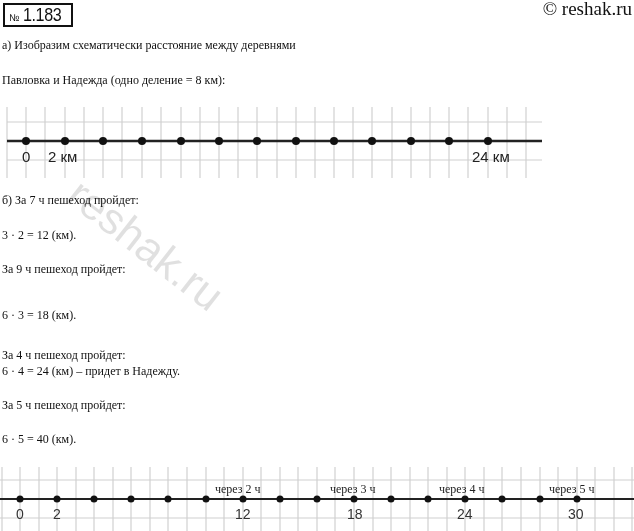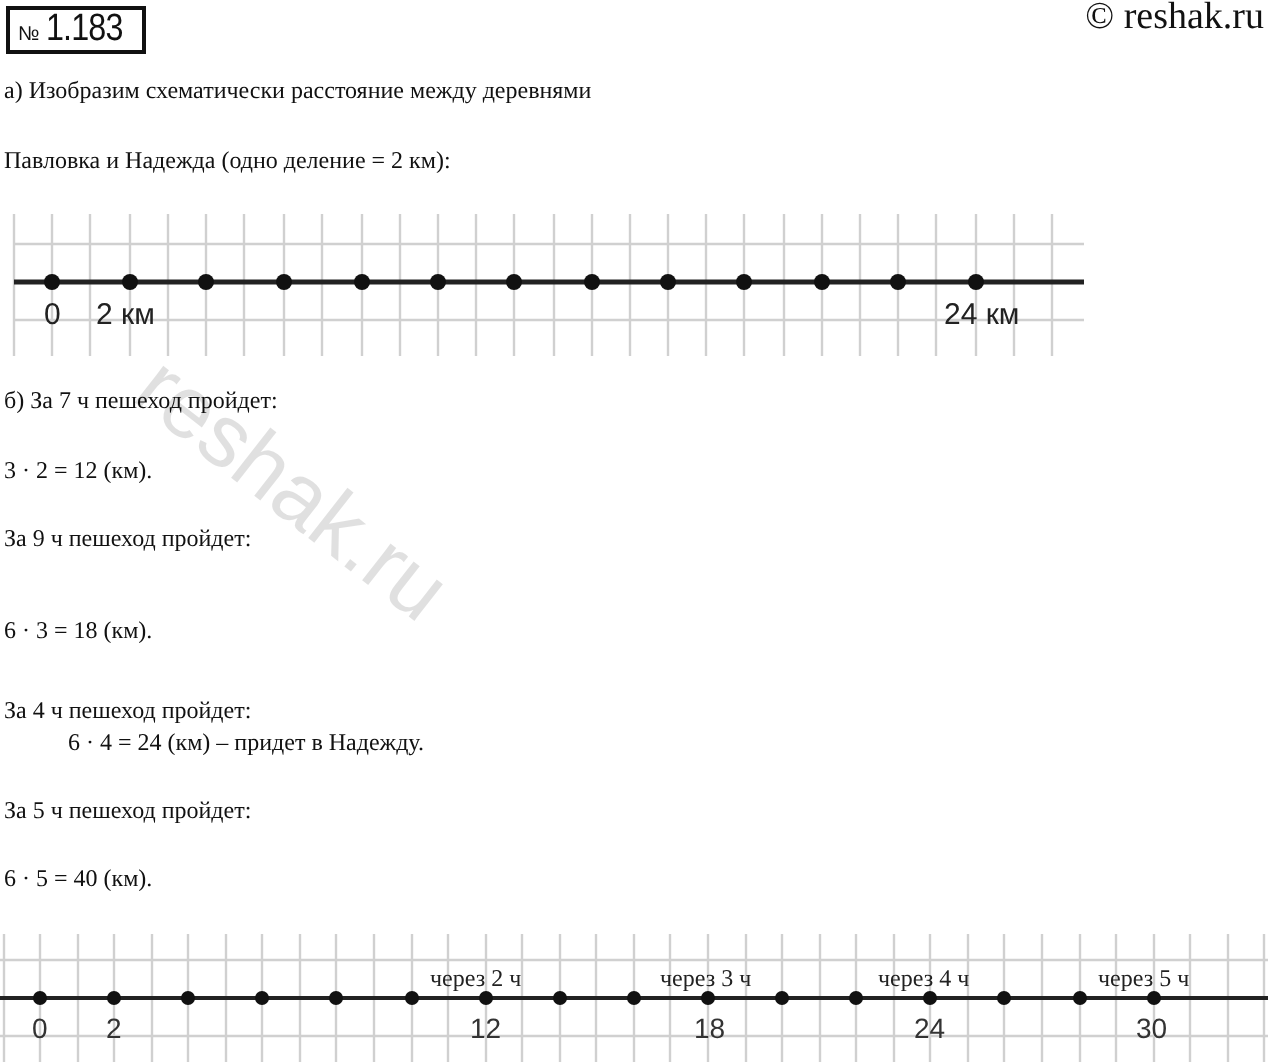--- a/index.html
+++ b/index.html
@@ -21,21 +21,21 @@
 </head>
 <body>
 
 <div class="badge">
   <span class="no">№</span>
   <span class="num">1.183</span>
 </div>
 <div class="copy">© reshak.ru</div>
 
 <div class="line" style="top:38px;">а) Изобразим схематически расстояние между деревнями</div>
-<div class="line" style="top:73px;">Павловка и Надежда (одно деление = 2 км):</div>
+<div class="line" style="top:73px;">Павловка и Надежда (одно деление = 8 км):</div>
 
 <svg style="position:absolute;left:0;top:104px;" width="560" height="78" viewBox="0 104 560 78">
   <g stroke="#d0d0d0" stroke-width="1.2">
     <line x1="7" y1="122" x2="542" y2="122"></line>
     <line x1="7" y1="160" x2="542" y2="160"></line>
     <line x1="7" y1="107" x2="7" y2="178"></line>
       <line x1="26" y1="107" x2="26" y2="178"></line>
     <line x1="45" y1="107" x2="45" y2="178"></line>
       <line x1="65" y1="107" x2="65" y2="178"></line>
     <line x1="84" y1="107" x2="84" y2="178"></line>
@@ -82,21 +82,21 @@
   <text x="22" y="162" font-size="15" fill="#222">0</text>
   <text x="48" y="162" font-size="15" fill="#222">2 км</text>
   <text x="472" y="162" font-size="15" fill="#222">24 км</text>
 </svg>
 
 <div class="line" style="top:193px;">б) За 7 ч пешеход пройдет:</div>
 <div class="line" style="top:228px;">3 · 2 = 12 (км).</div>
 <div class="line" style="top:262px;">За 9 ч пешеход пройдет:</div>
 <div class="line" style="top:308px;">6 · 3 = 18 (км).</div>
 <div class="line" style="top:348px;">За 4 ч пешеход пройдет:</div>
-<div class="line" style="top:364px;margin-left:32px;">6 · 4 = 24 (км) – придет в Надежду.</div>
+<div class="line" style="top:364px;">6 · 4 = 24 (км) – придет в Надежду.</div>
 <div class="line" style="top:398px;text-align:right;">За 5 ч пешеход пройдет:</div>
 <div class="line" style="top:432px;">6 · 5 = 40 (км).</div>
 
 <div class="watermark">reshak.ru</div>
 
 <svg style="position:absolute;left:0;top:464px;" width="634" height="67" viewBox="0 464 634 67">
   <g stroke="#d0d0d0" stroke-width="1.2">
     <line x1="0" y1="480" x2="634" y2="480"></line>
     <line x1="0" y1="518" x2="634" y2="518"></line>
     <line x1="2" y1="467" x2="2" y2="531"></line>

